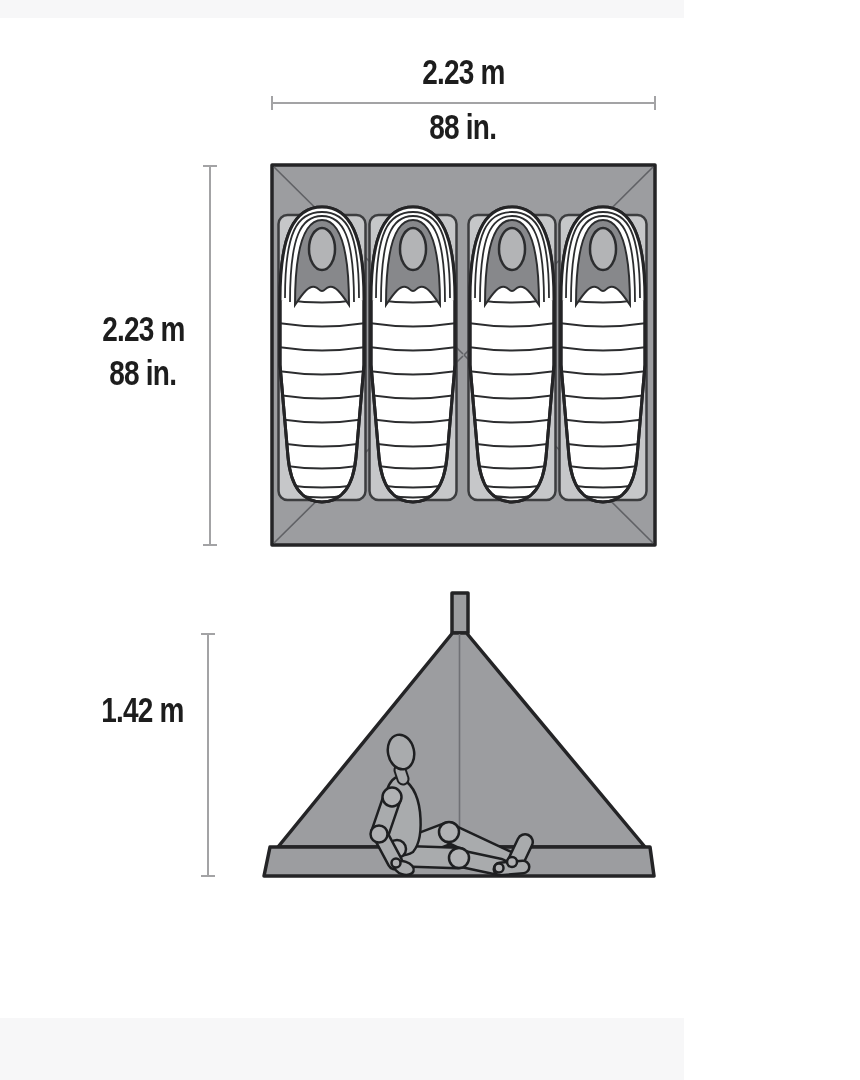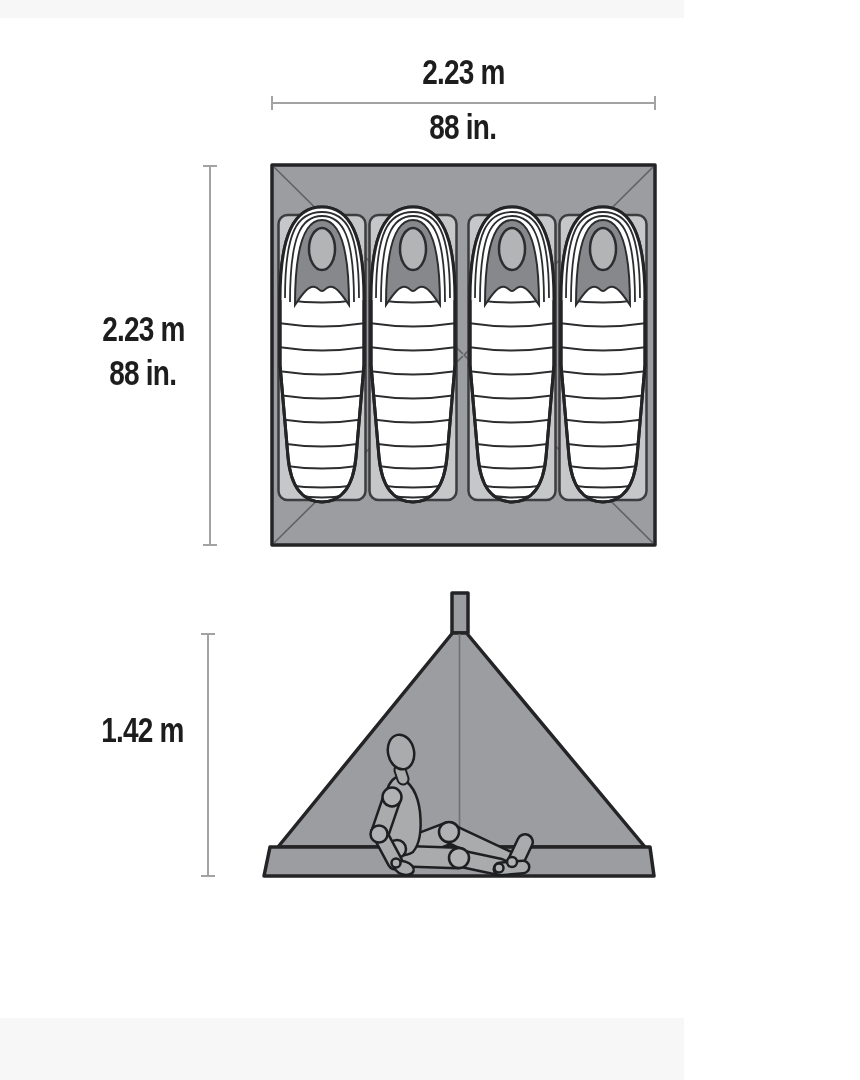--- a/index.html
+++ b/index.html
@@ -10,21 +10,21 @@
   .band-bottom{top:1018px;height:62px;}
   .scene{position:absolute;left:0;top:0;}
 
   .dim-label{position:absolute;width:220px;margin-left:-110px;text-align:center;
              font-weight:700;font-size:35px;line-height:1.05;color:var(--text,#1d1d1d);}
   .dim-label>span{display:inline-block;transform:scaleX(0.8);letter-spacing:-1px;white-space:nowrap;}
   .lbl-top-metric{left:463px;top:54px;}
   .lbl-top-imperial{left:463px;top:109px;}
   .lbl-plan-metric{left:143px;top:311px;}
   .lbl-plan-imperial{left:143px;top:355px;}
-  .lbl-side-metric{left:142px;top:712px;}
+  .lbl-side-metric{left:142px;top:692px;}
   .lbl-side-imperial{left:142px;top:755px;}
 
   
   .tent-fill{fill:var(--tent-gray,#9c9da0);stroke:var(--outline,#242426);stroke-width:3.5;stroke-linejoin:round;}
   .diag{stroke:#606165;stroke-width:1.6;}
   .dimline{stroke:var(--dim-line,#a3a3a5);stroke-width:2;}
   .pad{fill:var(--pad-gray,#c6c7c9);stroke:#3c3d3f;stroke-width:2.5;}
   .bag-body{fill:#ffffff;stroke:var(--outline,#242426);stroke-width:3;stroke-linejoin:round;}
   .bag-restroke{fill:none;stroke:var(--outline,#242426);stroke-width:3;stroke-linejoin:round;}
   .baffle{fill:none;stroke:#2c2d2f;stroke-width:2;}

